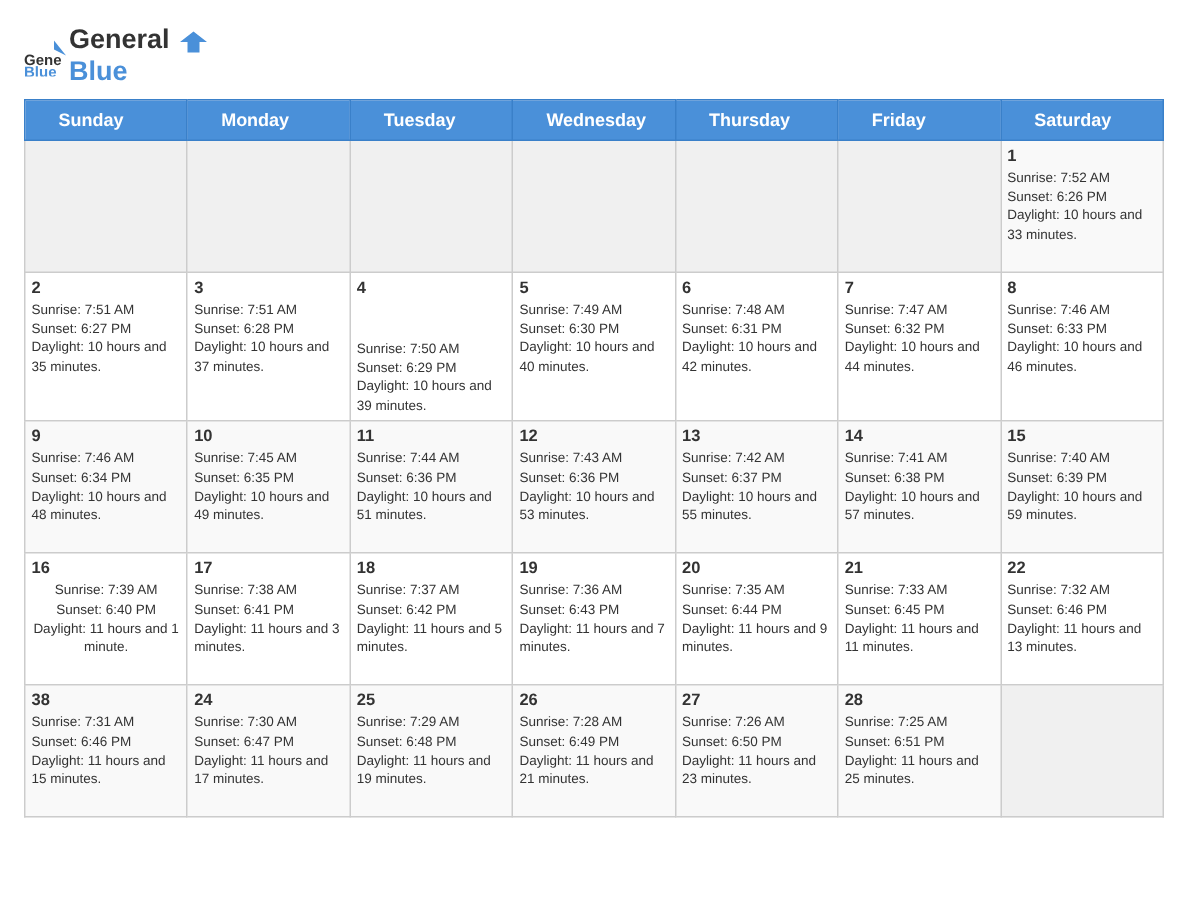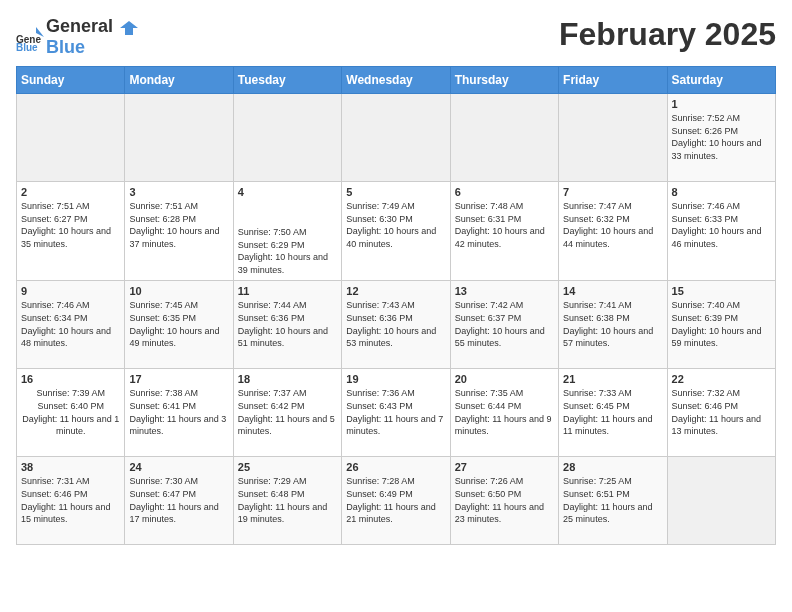--- a/index.html
+++ b/index.html
@@ -40,21 +40,21 @@
     table {
       width: 100%;
       border-collapse: collapse;
       table-layout: fixed;
     }
     thead tr th {
       background-color: #4a90d9;
       color: #fff;
       font-size: 12px;
       font-weight: bold;
-      padding: 6px 4px;
+      padding: 6px 22px;
       text-align: left;
       border: 1px solid #3a80c9;
     }
     tbody tr td {
       border: 1px solid #ccc;
       vertical-align: top;
       padding: 4px;
       font-size: 9.5px;
       color: #333;
       height: 88px;
@@ -91,21 +91,20 @@
     <div>
       <span style="font-size:18px;font-weight:bold;color:#333;">Gene</span><span style="font-size:18px;font-weight:bold;color:#333;">ral</span>
       <svg width="18" height="18" viewBox="0 0 18 18" style="vertical-align:middle;margin:0 2px;">
         <polygon points="9,2 18,9 13,9 13,16 5,16 5,9 0,9" fill="#4a90d9"></polygon>
       </svg>
       <br>
       <span style="font-size:18px;font-weight:bold;color:#4a90d9;">Blue</span>
     </div>
   </div>
   <div class="title-area">
-    <div class="calendar-title">February 2025</div>
   </div>
 </div>
 
 <table>
   <thead>
     <tr>
       <th>Sunday</th>
       <th>Monday</th>
       <th>Tuesday</th>
       <th>Wednesday</th>

